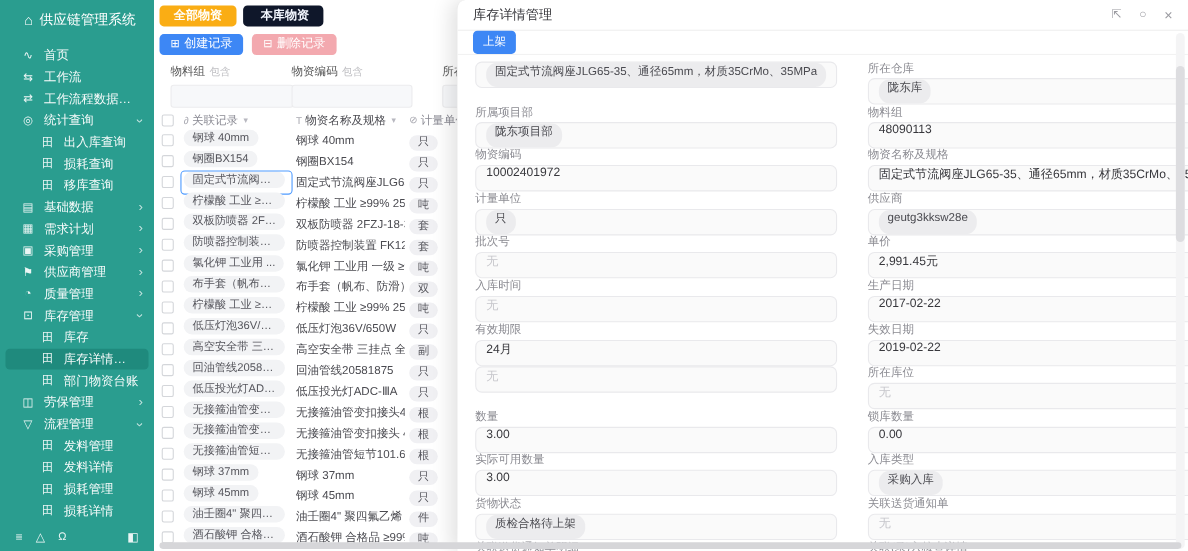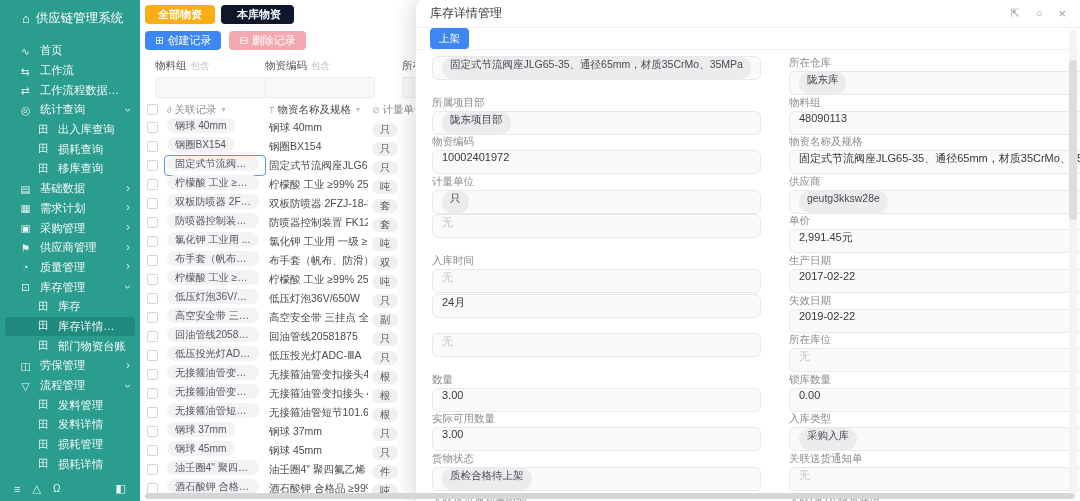--- a/index.html
+++ b/index.html
@@ -457,39 +457,41 @@
             <span class="tag">只</span>
           </div>
         </div>
         <div class="field">
           <div class="flab2">供应商</div>
           <div class="fbox">
             <span class="tag">geutg3kksw28e</span>
           </div>
         </div>
         <div class="field">
+          <div class="flab2">批次号</div>
           <div class="fbox">
             <span class="ph">无</span>
           </div>
         </div>
         <div class="field">
           <div class="flab2">单价</div>
           <div class="fbox">2,991.45元</div>
         </div>
         <div class="field">
           <div class="flab2">入库时间</div>
           <div class="fbox">
             <span class="ph">无</span>
           </div>
         </div>
         <div class="field">
           <div class="flab2">生产日期</div>
           <div class="fbox">2017-02-22</div>
         </div>
         <div class="field">
+          <div class="flab2">有效期限</div>
           <div class="fbox">24月</div>
         </div>
         <div class="field">
           <div class="flab2">失效日期</div>
           <div class="fbox">2019-02-22</div>
         </div>
         <div class="field">
           <div class="fbox">
             <span class="ph">无</span>
           </div>

